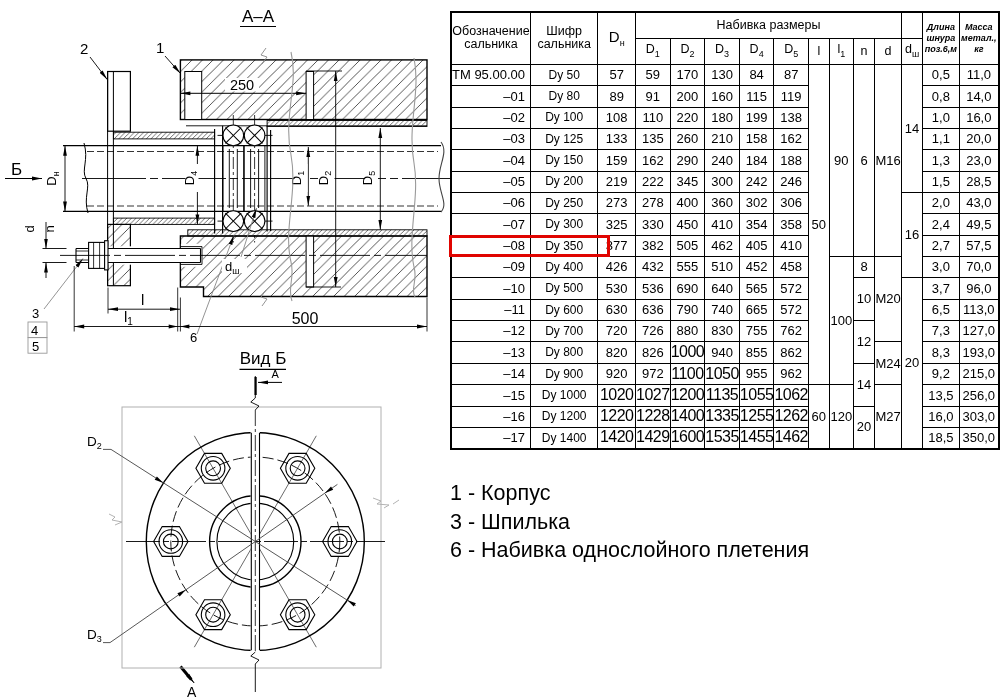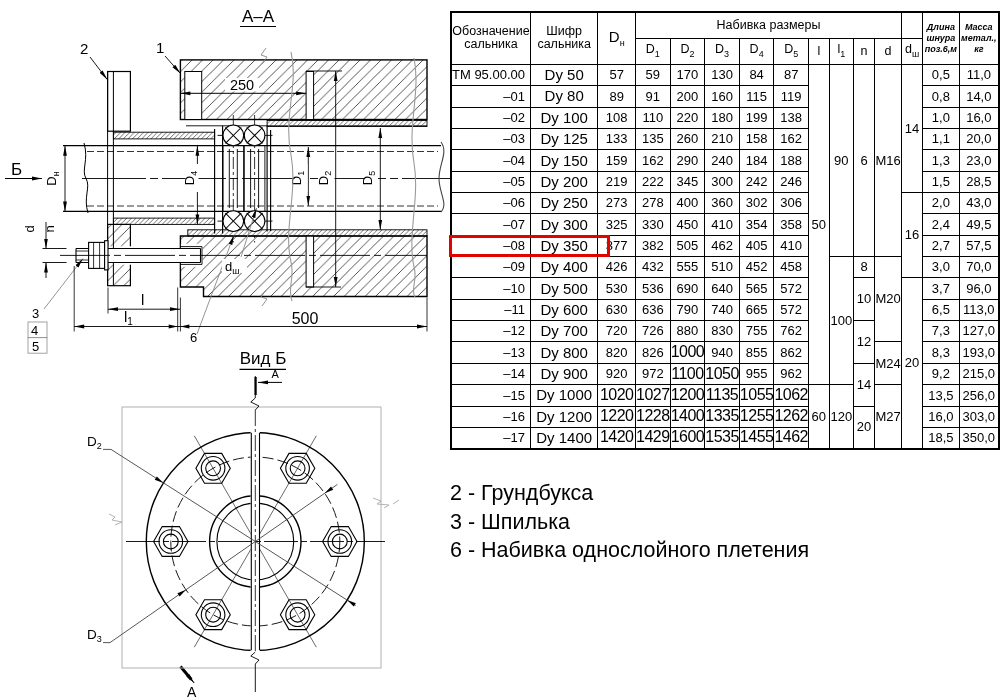--- a/index.html
+++ b/index.html
@@ -8,21 +8,21 @@
 table{border-collapse:collapse;table-layout:fixed;border:2px solid #000;}
 td{border:1px solid #000;padding:0;text-align:center;vertical-align:middle;
    font-family:"Liberation Sans",sans-serif;font-size:13.5px;color:#000;line-height:1.05;}
 tr{height:21.36px;}
 tr.h1r{height:26.3px;}
 tr.h2r{height:26px;}
 td.hd{font-size:12.5px;}
 td.dn{font-size:15px;}
 td.hs{font-size:9px;font-style:italic;line-height:1.2;font-weight:bold;}
 td.c1{text-align:right;padding-right:5px;font-size:13px;white-space:nowrap;}
-td.c2{font-size:15px;}
+td.c2{font-size:12px;}
 td.num{font-size:13px;}
 td.s4{font-size:16px;letter-spacing:-0.5px;}
 sub{font-size:9px;}
 #redbox{position:absolute;left:449px;top:235px;width:161px;height:22px;
   border:3px solid #e00400;box-sizing:border-box;}
 #legend{position:absolute;left:450px;top:479px;font-size:21.5px;line-height:28.5px;color:#000;}
 </style></head>
 <body>
 <svg id="draw" width="1000" height="700" viewBox="0 0 1000 700" xmlns="http://www.w3.org/2000/svg" font-family="Liberation Sans, sans-serif" fill="none" stroke="none">
 <defs>
@@ -631,16 +631,16 @@
           <td class="num">18,5</td>
           <td class="num">350,0</td>
         </tr>
 </tbody>
     </table>
 </div>
 
 <div id="redbox"></div>
 
 <div id="legend">
-<div>2 - Грундбукса</div>
+<div>1 - Корпус</div>
 <div>3 - Шпилька</div>
 <div>6 - Набивка однослойного плетения</div>
 </div>
 
 </body></html>

